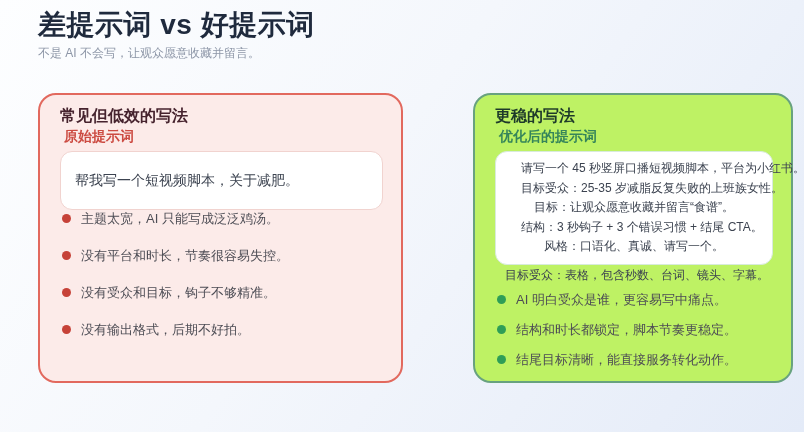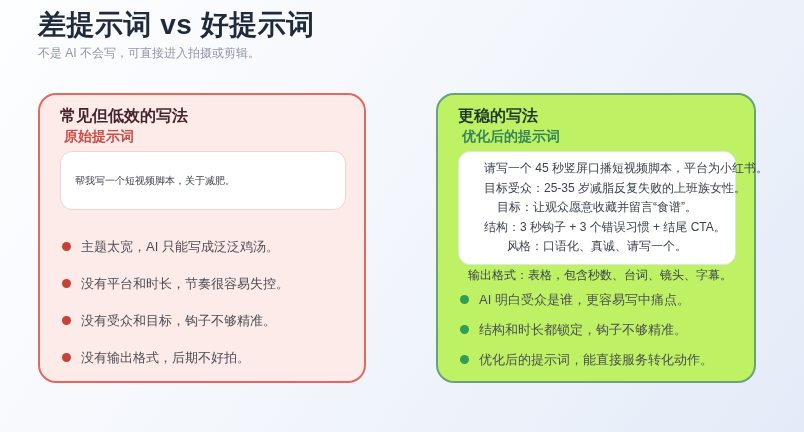--- a/index.html
+++ b/index.html
@@ -29,21 +29,21 @@
     display: flex;
     gap: 70px;
   }
   .panel {
     height: 290px;
     border-radius: 18px;
     padding: 10px 18px 0 20px;
     overflow: visible;
   }
   .panel-bad {
-    width: 328px;
+    width: 365px;
     background: #fcebe9;
     border: 2px solid #e2695e;
   }
   .panel-good {
     width: 320px;
     background: #bef264;
     border: 2px solid #68a27f;
   }
   .panel-heading { font-size: 16px; font-weight: 800; line-height: 22px; }
   .panel-bad .panel-heading { color: #46232e; }
@@ -52,21 +52,21 @@
   .panel-bad .panel-subheading { color: #cc4b42; }
   .panel-good .panel-subheading { color: #35855a; }
   .prompt-box {
     background: #ffffff;
     border-radius: 12px;
     margin-top: 5px;
   }
   .panel-bad .prompt-box {
     border: 1px solid #f1d3cf;
     padding: 19px 14px;
-    font-size: 10px;
+    font-size: 14px;
     color: #3c4350;
     line-height: 19px;
   }
   .panel-good .prompt-box {
     border: 1px solid #d8ebdc;
     padding: 7px 25px;
     text-align: center;
   }
   .prompt-line {
     font-size: 12px;
@@ -75,21 +75,21 @@
     white-space: nowrap;
   }
   .overflow-line {
     font-size: 12px;
     color: #3c4350;
     line-height: 17px;
     margin: 2px 0 0 10px;
     white-space: nowrap;
   }
   ul.bullets { list-style: none; }
-  .panel-bad ul.bullets { margin-top: 28px; }
+  .panel-bad ul.bullets { }
   .panel-good ul.bullets { margin-top: 7px; }
   li.bullet-row {
     display: flex;
     align-items: flex-start;
     font-size: 13px;
     color: #4d4d55;
     line-height: 17px;
   }
   .panel-bad li.bullet-row { margin-bottom: 20px; }
   .panel-good li.bullet-row { margin-bottom: 13px; }
@@ -101,21 +101,21 @@
     margin: 4px 10px 0 2px;
   }
   .dot-red { background: #c64238; }
   .dot-green { background: #2f9e57; }
 </style>
 </head>
 <body>
 
 <div class="header">
   <div class="page-title">差提示词 vs 好提示词</div>
-  <div class="page-subtitle">不是 AI 不会写，可直接进入拍摄或剪辑。</div>
+  <div class="page-subtitle">不是 AI 不会写，让观众愿意收藏并留言。</div>
 </div>
 
 <div class="panels">
 
   <div class="panel panel-bad">
     <div class="panel-heading">常见但低效的写法</div>
     <div class="panel-subheading">原始提示词</div>
     <div class="prompt-box">
       <span>帮我写一个短视频脚本，关于减肥。</span>
     </div>
@@ -142,30 +142,30 @@
   <div class="panel panel-good">
     <div class="panel-heading">更稳的写法</div>
     <div class="panel-subheading">优化后的提示词</div>
     <div class="prompt-box">
       <div class="prompt-line">请写一个 45 秒竖屏口播短视频脚本，平台为小红书。</div>
       <div class="prompt-line">目标受众：25-35 岁减脂反复失败的上班族女性。</div>
       <div class="prompt-line">目标：让观众愿意收藏并留言“食谱”。</div>
       <div class="prompt-line">结构：3 秒钩子 + 3 个错误习惯 + 结尾 CTA。</div>
       <div class="prompt-line">风格：口语化、真诚、请写一个。</div>
     </div>
-    <div class="overflow-line">输出格式：表格，包含秒数、台词、镜头、字幕。</div>
+    <div class="overflow-line">目标受众：表格，包含秒数、台词、镜头、字幕。</div>
     <ul class="bullets">
       <li class="bullet-row">
         <span class="dot dot-green"></span>
         <span>AI 明白受众是谁，更容易写中痛点。</span>
       </li>
       <li class="bullet-row">
         <span class="dot dot-green"></span>
-        <span>结构和时长都锁定，钩子不够精准。</span>
+        <span>结构和时长都锁定，脚本节奏更稳定。</span>
       </li>
       <li class="bullet-row">
         <span class="dot dot-green"></span>
-        <span>优化后的提示词，能直接服务转化动作。</span>
+        <span>结尾目标清晰，能直接服务转化动作。</span>
       </li>
     </ul>
   </div>
 
 </div>
 
 </body></html>

